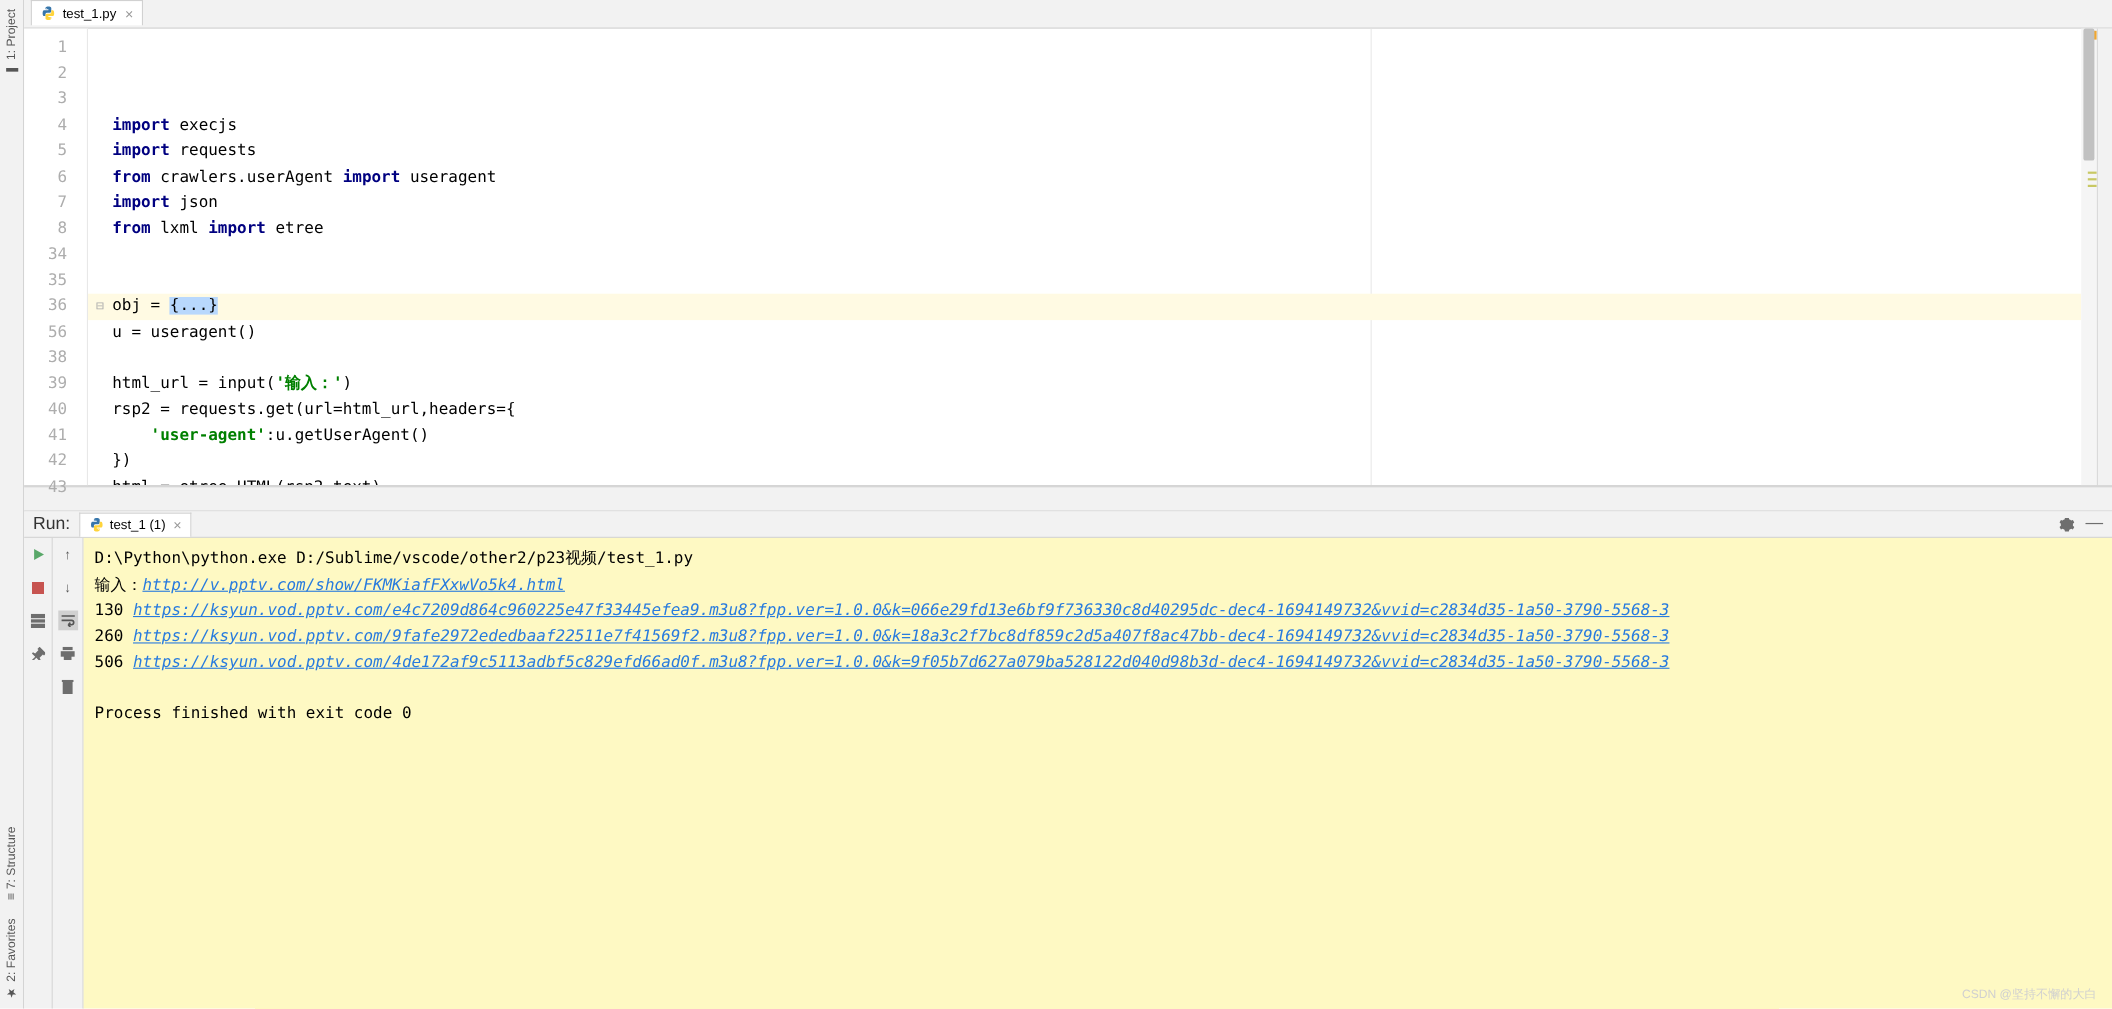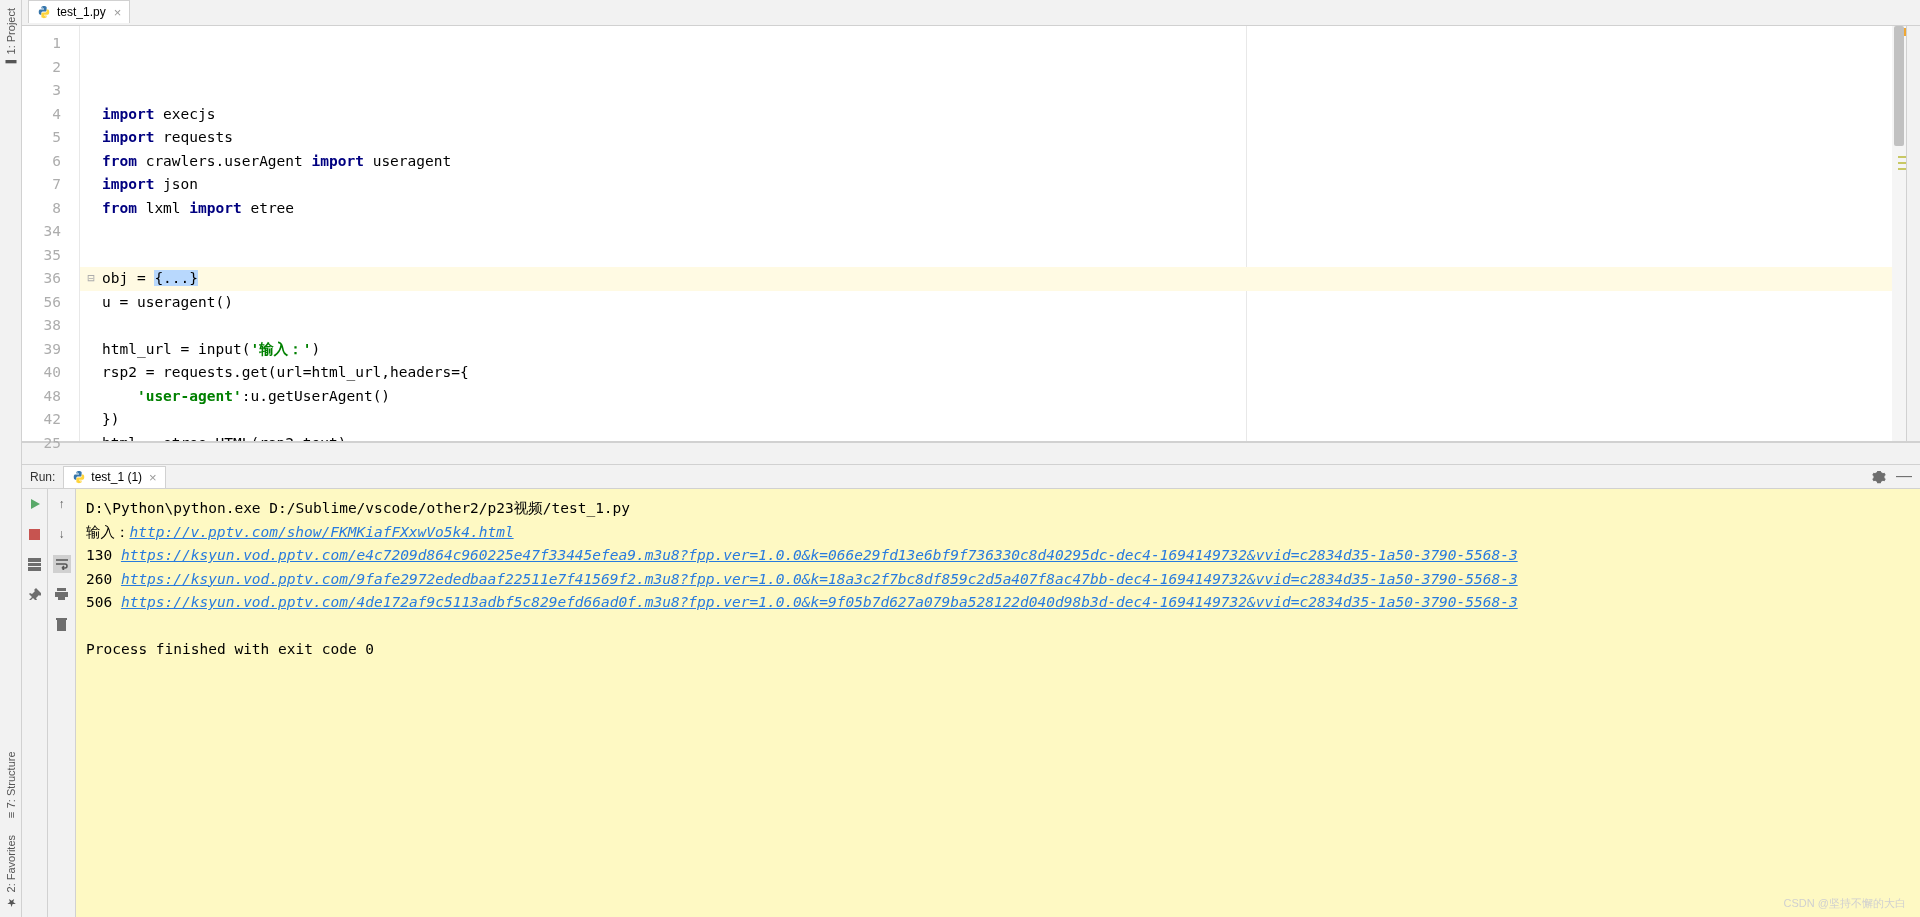--- a/index.html
+++ b/index.html
@@ -23,21 +23,21 @@
 .str { color: #008000; font-weight: bold; }
 .fold-sel { background: #b8d8fd; }
 .right-margin-line { position: absolute; top: 0; bottom: 0; left: 1166px; width: 1px; background: #e8e8e8; }
 .editor-scrollbar { width: 14px; background: #f5f5f5; position: relative; }
 .sb-thumb { position: absolute; left: 2px; right: 2px; top: 0; height: 120px; background: #c1c1c1; border-radius: 2px; }
 .err-stripe { position: absolute; right: 0; width: 8px; top: 2px; height: 8px; background: #f0a732; }
 .warn-line { position: absolute; right: 0; width: 8px; height: 2px; background: #c8c864; }
 .breadcrumb-bar { height: 22px; background: #f2f2f2; border-top: 1px solid #d1d1d1; }
 .run-panel { flex: 1; display: flex; flex-direction: column; border-top: 1px solid #d1d1d1; }
 .run-header { height: 24px; background: #f2f2f2; border-bottom: 1px solid #d1d1d1; display: flex; align-items: center; padding: 0 8px; gap: 8px; }
-.run-label { font-size: 12px; color: #333; }
+.run-label { font-size: 16px; color: #333; }
 .run-tab { display: flex; align-items: center; gap: 5px; background: #fff; border: 1px solid #d1d1d1; border-bottom: none; padding: 2px 8px; height: 22px; font-size: 12px; }
 .run-header-right { margin-left: auto; display: flex; gap: 10px; color: #6e6e6e; }
 .run-body { flex: 1; display: flex; }
 .run-toolbar { width: 26px; background: #f2f2f2; border-right: 1px solid #d1d1d1; display: flex; flex-direction: column; align-items: center; padding-top: 6px; gap: 12px; }
 .run-toolbar-2 { width: 28px; background: #f2f2f2; border-right: 1px solid #d1d1d1; display: flex; flex-direction: column; align-items: center; padding-top: 6px; gap: 12px; }
 .toolbar-btn { width: 18px; height: 18px; cursor: pointer; display: flex; align-items: center; justify-content: center; color: #595959; }
 .toolbar-btn.sel { background: #d0d0d0; }
 .console { flex: 1; padding: 8px 10px; font-family: Consolas, monospace; font-size: 14.5px; line-height: 23.5px; white-space: pre; overflow: hidden; background: #fef9c3; }
 .link { color: #287bde; text-decoration: underline; font-style: italic; cursor: pointer; }
 .watermark { position: absolute; right: 14px; bottom: 6px; color: #d0d0d0; font-size: 11px; font-family: sans-serif; }
@@ -89,23 +89,23 @@
             <div>6</div>
             <div>7</div>
             <div>8</div>
             <div>34</div>
             <div>35</div>
             <div>36</div>
             <div>56</div>
             <div>38</div>
             <div>39</div>
             <div>40</div>
-            <div>48</div>
+            <div>41</div>
             <div>42</div>
-            <div>25</div>
+            <div>43</div>
           </div>
         <div class="code-area" id="code">
           <div class="right-margin-line"></div>
         <div class="code-line"><span class="fold-marker"> </span><span class="kw">import</span><span> execjs</span></div><div class="code-line"><span class="fold-marker"> </span><span class="kw">import</span><span> requests</span></div><div class="code-line"><span class="fold-marker"> </span><span class="kw">from</span><span> crawlers.userAgent </span><span class="kw">import</span><span> useragent</span></div><div class="code-line"><span class="fold-marker"> </span><span class="kw">import</span><span> json</span></div><div class="code-line"><span class="fold-marker"> </span><span class="kw">from</span><span> lxml </span><span class="kw">import</span><span> etree</span></div><div class="code-line">&nbsp;</div><div class="code-line">&nbsp;</div><div class="code-line hl"><span class="fold-marker">⊟</span><span>obj = </span><span class="fold-sel">{...}</span></div><div class="code-line"><span class="fold-marker"> </span><span>u = useragent()</span></div><div class="code-line">&nbsp;</div><div class="code-line"><span class="fold-marker"> </span><span>html_url = input(</span><span class="str">'输入：'</span><span>)</span></div><div class="code-line"><span class="fold-marker"> </span><span>rsp2 = requests.get(url=html_url,headers={</span></div><div class="code-line"><span class="fold-marker"> </span><span>    </span><span class="str">'user-agent'</span><span>:u.getUserAgent()</span></div><div class="code-line"><span class="fold-marker"> </span><span>})</span></div><div class="code-line"><span class="fold-marker"> </span><span>html = etree.HTML(rsp2.text)</span></div></div>
         <div class="editor-scrollbar">
           <div class="err-stripe"></div>
           <div class="warn-line" style="top:130px"></div>
           <div class="warn-line" style="top:136px"></div>
           <div class="warn-line" style="top:142px"></div>
           <div class="sb-thumb"></div>

